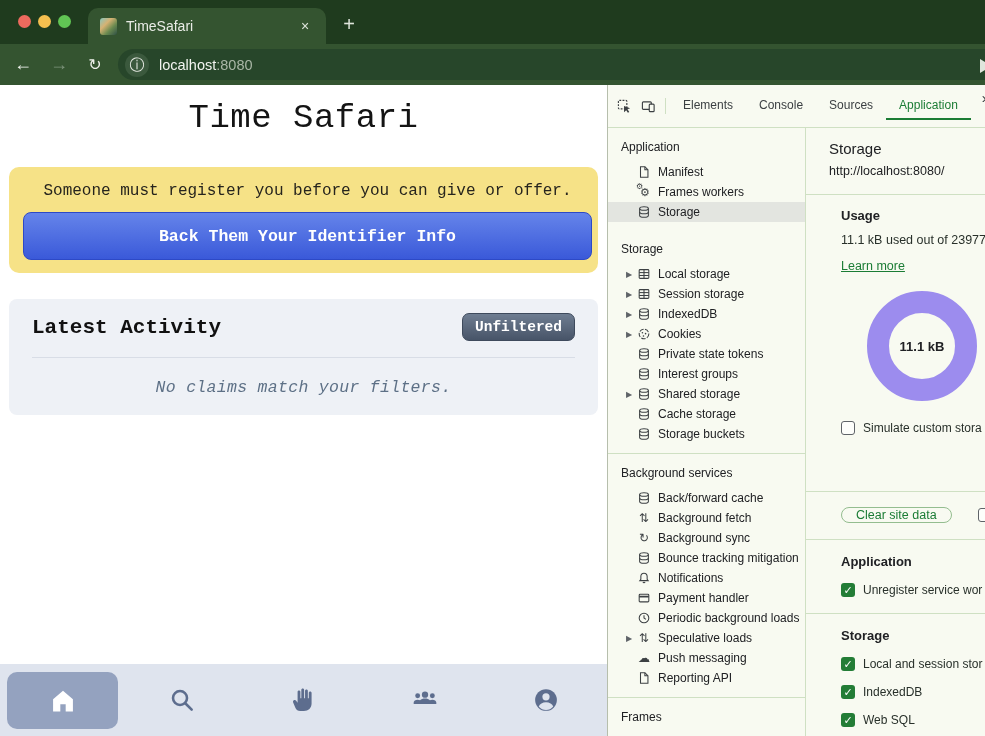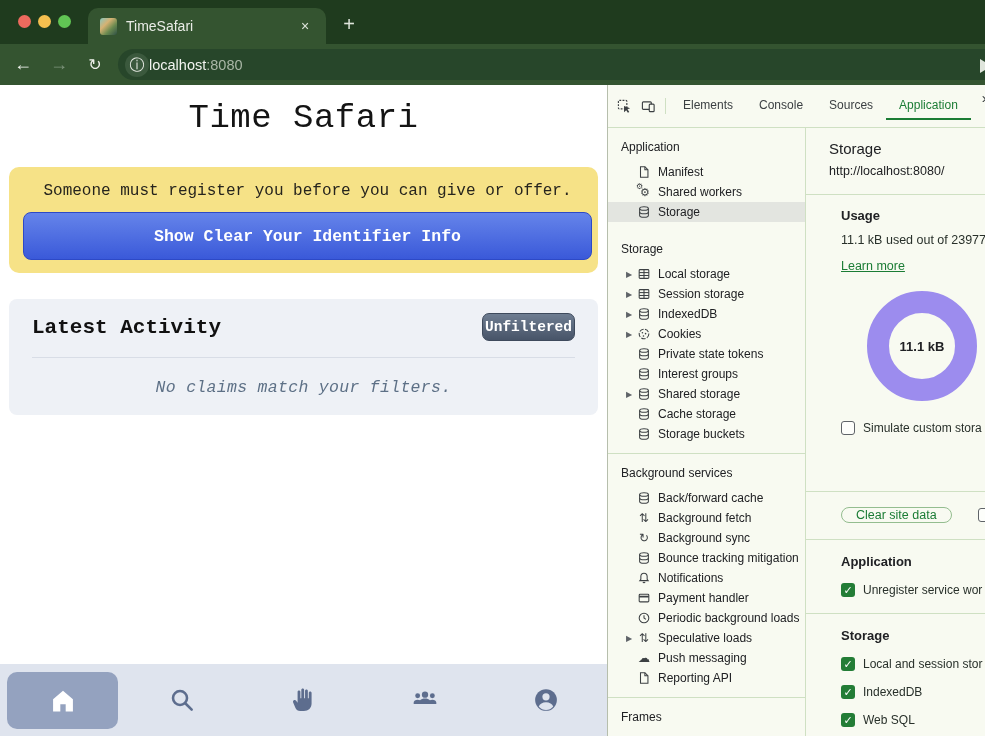--- a/index.html
+++ b/index.html
@@ -13,35 +13,35 @@
   .tab { position:absolute; left:88px; top:8px; width:238px; height:36px; background:#345430; border-radius:10px 10px 0 0; display:flex; align-items:center; padding:0 12px; }
   .favicon { width:17px; height:17px; border-radius:3px; background:linear-gradient(135deg,#86c6bd 0%,#d6b273 35%,#6a8a4f 65%,#2f4f46 100%); flex:none; }
   .tab-title { color:#e9ece6; font-size:14px; margin-left:9px; flex:1; white-space:nowrap; overflow:hidden; }
   .tab-close { color:#dfe5dc; font-size:14px; width:18px; text-align:center; cursor:default; }
   .newtab { position:absolute; left:336px; top:12px; color:#dfe5dc; font-size:20px; width:26px; height:26px; text-align:center; line-height:25px; }
   .navbar { position:absolute; left:0; top:44px; width:985px; height:41px; background:#345430; }
   .nav-btn { position:absolute; top:8px; width:26px; height:26px; text-align:center; line-height:25px; font-size:18px; color:#edf0ea; }
   .nav-back{ left:10px; } .nav-fwd{ left:46px; color:#7d937b; } .nav-reload{ left:82px; font-size:16px; }
   .urlbar { position:absolute; left:118px; top:5px; right:-18px; height:31px; background:#27462a; border-radius:16px; display:flex; align-items:center; padding-left:7px; }
   .info-badge { width:24px; height:24px; border-radius:50%; background:#3b593d; color:#e7ebe4; font-size:15px; text-align:center; line-height:23px; flex:none; }
-  .url-text { font-size:14.5px; white-space:nowrap; }
+  .url-text { margin-left:10px; font-size:14.5px; white-space:nowrap; }
   .url-host { color:#f2f4f0; } .url-port { color:#a9b6a6; }
   .nav-clipped { position:absolute; right:-7px; top:15px; width:0; height:0; border-top:7px solid transparent; border-bottom:7px solid transparent; border-left:12px solid #dfe5dc; }
 
   
   .page { position:absolute; left:0; top:85px; width:607px; height:651px; background:#fff; overflow:hidden;font-family:Liberation Mono, monospace; }
   .page-title { text-align:center; margin-top:14px; font-size:34px; font-weight:400; color:#141414; letter-spacing:.5px; }
   .alert { margin:30px 9px 0 9px; background:#f6e287; border-radius:10px; padding:15px 6px 13px 14px; }
   .alert-text { text-align:center; font-size:16px; color:#26241d; }
   .alert-btn { display:block; width:100%; margin-top:12px; height:48px; border:1px solid #2d49c6; border-radius:8px;
     background:linear-gradient(#6584ea, #3a59d9); color:#fff; font-size:16.5px; font-weight:bold; font-family:inherit; cursor:pointer; }
   .card { margin:26px 9px 0 9px; background:#eef1f6; border-radius:8px; padding:14px 23px 18px 23px; }
   .card-head { display:flex; align-items:center; justify-content:space-between; }
   .card-title { font-size:21px; font-weight:bold; color:#111; }
-  .filter-btn { border:1px solid #3e4a5c; border-radius:7px; background:linear-gradient(#6e7d91,#475468); color:#fff; font-size:14.5px; font-weight:bold; padding:5px 2px; font-family:inherit; cursor:pointer; }
+  .filter-btn { border:1px solid #3e4a5c; border-radius:7px; background:linear-gradient(#6e7d91,#475468); color:#fff; font-size:14.5px; font-weight:bold; padding:5px 12px; font-family:inherit; cursor:pointer; }
   .card-rule { border:none; border-top:1px solid #d8dde6; margin-top:16px; }
   .empty-msg { text-align:center; font-style:italic; color:#5d7086; font-size:16.5px; margin-top:20px; letter-spacing:.3px; }
 
   
   .bottom-nav { position:absolute; left:0; bottom:0; width:607px; height:72px; background:#dfe4ee; display:flex; }
   .nav-slot { flex:1; display:flex; align-items:center; justify-content:center; position:relative; }
   .home-pill { position:absolute; left:7px; top:8px; width:111px; height:57px; background:#94a2bf; border-radius:10px; display:flex; align-items:center; justify-content:center; }
   .bn-icon { width:28px; height:28px; }
 
   
@@ -116,21 +116,21 @@
       <div class="url-text"><span class="url-host">localhost</span><span class="url-port">:8080</span></div>
     </div>
     <div class="nav-clipped"></div>
   </div>
 
   <div class="page">
     <h1 class="page-title">Time Safari</h1>
 
     <div class="alert">
       <div class="alert-text">Someone must register you before you can give or offer.</div>
-      <button class="alert-btn">Show Clear Your Identifier Info</button>
+      <button class="alert-btn">Back Them Your Identifier Info</button>
     </div>
 
     <div class="card">
       <div class="card-head">
         <div class="card-title">Latest Activity</div>
         <button class="filter-btn">Unfiltered</button>
       </div>
       <hr class="card-rule">
       <div class="empty-msg">No claims match your filters.</div>
     </div>
@@ -207,21 +207,21 @@
           <span class="tlabel">Manifest</span>
         </div>
         <div class="trow">
           <span class="tri"></span>
           <span class="ticon">
               <span class="gear-pair">
                 <span class="g2">⚙</span>
                 <span class="g1">⚙</span>
               </span>
             </span>
-          <span class="tlabel">Shared workers</span>
+          <span class="tlabel">Frames workers</span>
         </div>
         <div class="trow selected">
           <span class="tri"></span>
           <span class="ticon">
               <svg viewBox="0 0 16 16" fill="none" stroke="#3c4043" stroke-width="1.2">
                 <ellipse cx="8" cy="4" rx="5" ry="2.1"></ellipse>
                 <path d="M3 4v8c0 1.2 2.2 2.1 5 2.1s5-.9 5-2.1V4"></path>
                 <path d="M3 8c0 1.2 2.2 2.1 5 2.1S13 9.2 13 8"></path>
               </svg>
             </span>

